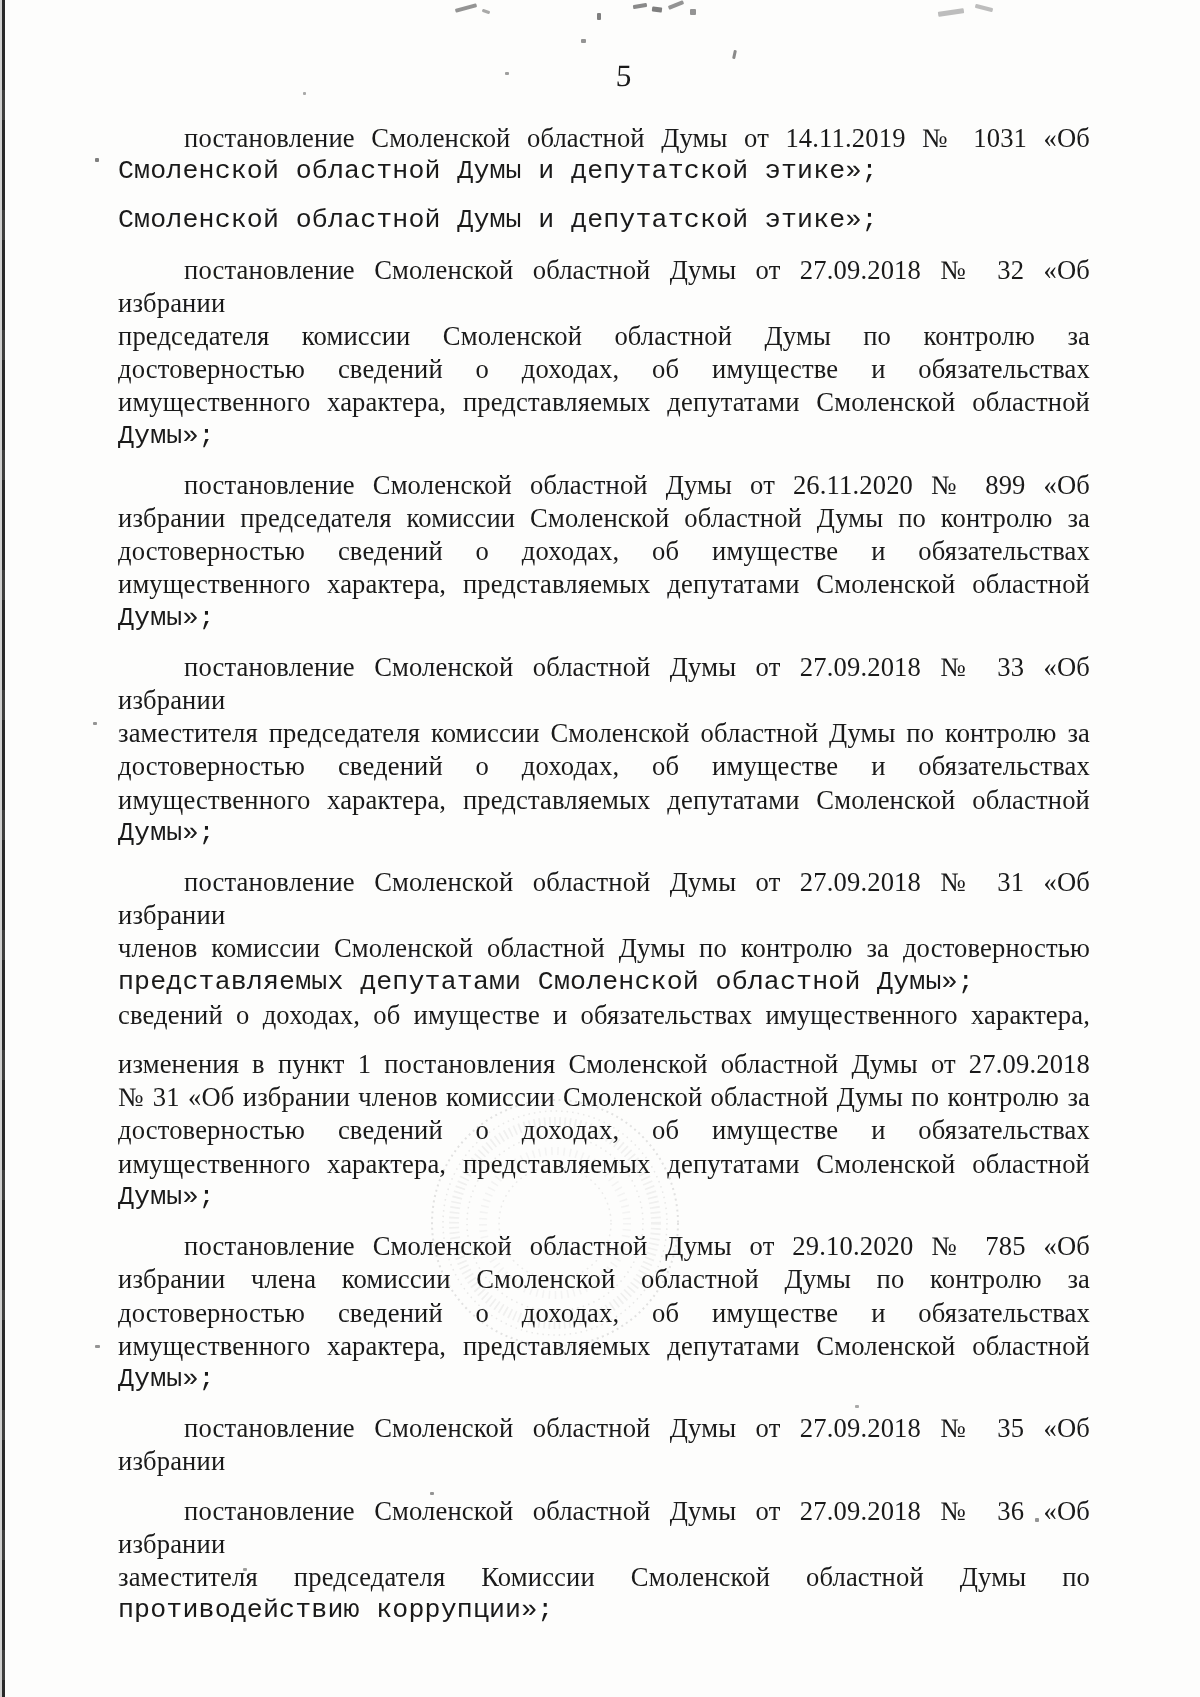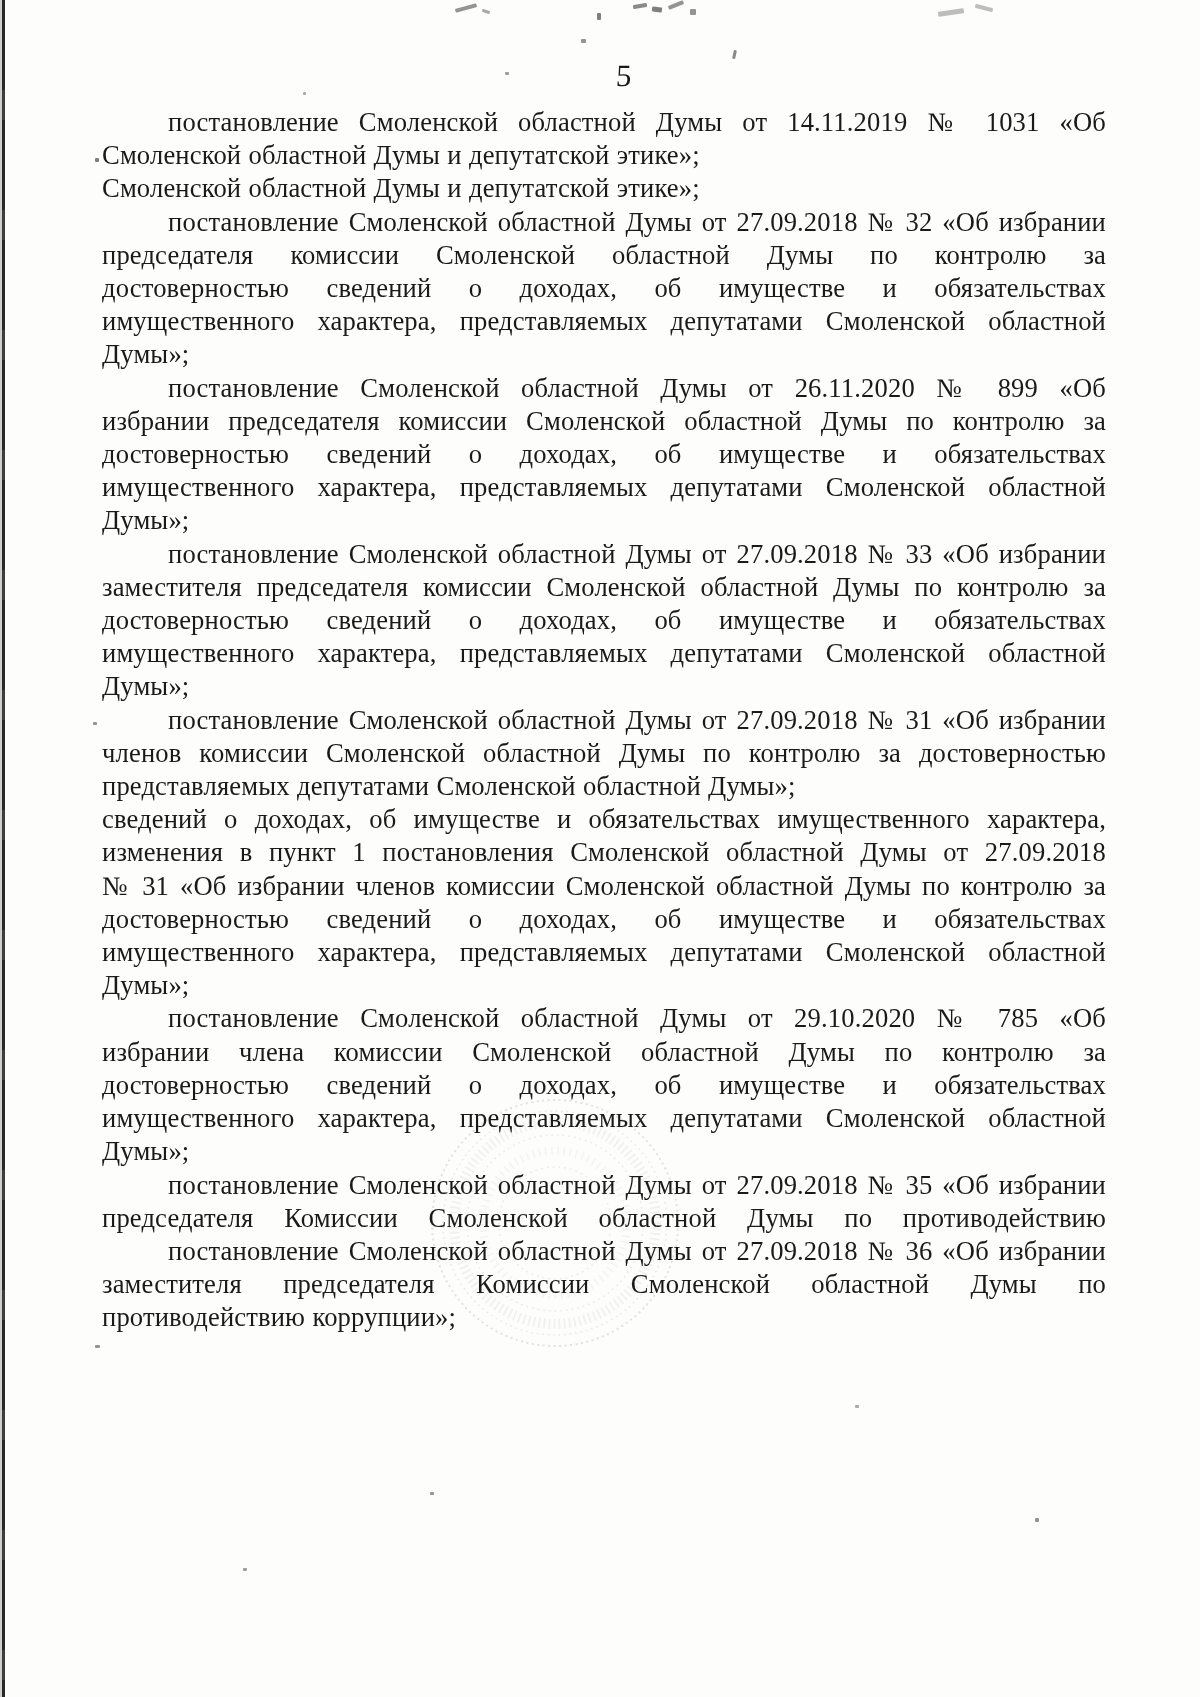--- a/index.html
+++ b/index.html
@@ -34,24 +34,24 @@
     position:absolute; left:616px; top:58px;
     font-size:31px; letter-spacing:.5px;
     transform:skewX(-3deg);
   }
   .text-block {
     position:absolute; left:102px; top:106px; width:1004px;
     font-size:26.6px; line-height:33.2px;
     letter-spacing:.15px;
     word-spacing:.5px;
   }
-  .para { margin:0; }
+  .para { margin:16px; }
   .line { text-align:justify; text-align-last:justify; }
   .line.first { text-indent:66px; }
-  .line.last  { text-align-last:left; }
+  .line.last  { text-align-last:left;font-family:Liberation Mono, monospace; }
   .stamp {
     position:absolute; left:428px; top:1096px;
     width:254px; height:254px;
     opacity:.55;
     z-index:0;
   }
   .text-block, .page-number { z-index:2; }
   .speck {
     position:absolute;
     background:#2b2b2b;
@@ -122,21 +122,20 @@
       </div>
       <div class="para">
         <div class="line first">постановление Смоленской областной Думы от 29.10.2020 № 785 «Об</div>
         <div class="line">избрании члена комиссии Смоленской областной Думы по контролю за</div>
         <div class="line">достоверностью сведений о доходах, об имуществе и обязательствах</div>
         <div class="line">имущественного характера, представляемых депутатами Смоленской областной</div>
         <div class="line last">Думы»;</div>
       </div>
       <div class="para">
         <div class="line first">постановление Смоленской областной Думы от 27.09.2018 № 35 «Об избрании</div>
-        <div class="line">председателя Комиссии Смоленской областной Думы по противодействию</div>
       </div>
       <div class="para">
         <div class="line first">постановление Смоленской областной Думы от 27.09.2018 № 36 «Об избрании</div>
         <div class="line">заместителя председателя Комиссии Смоленской областной Думы по</div>
         <div class="line last">противодействию коррупции»;</div>
       </div>
     </div>
 
   <div id="specks">
       <div class="speck" style="left: 455px; top: 6px; width: 22px; height: 4px; opacity: 0.5; transform: rotate(-15deg);"></div>

